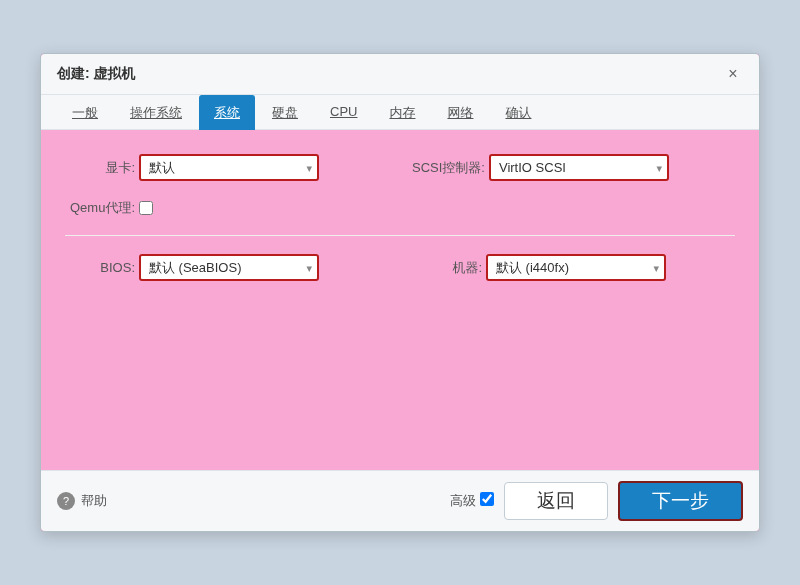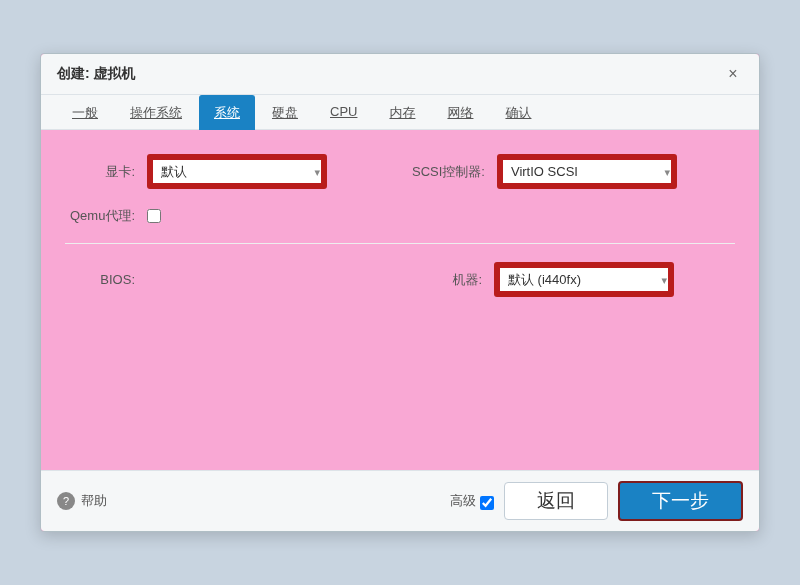--- a/index.html
+++ b/index.html
@@ -83,21 +83,21 @@
     }
     .form-row {
       display: flex;
       align-items: center;
       margin-bottom: 18px;
       gap: 24px;
     }
     .form-group {
       display: flex;
       align-items: center;
-      gap: 12px;
+      gap: 4px;
       flex: 1;
     }
     .form-label {
       color: #555;
       white-space: nowrap;
       min-width: 70px;
       text-align: right;
     }
     .select-wrapper {
       position: relative;
@@ -109,21 +109,21 @@
       right: 7px;
       top: 50%;
       transform: translateY(-50%);
       pointer-events: none;
       color: #888;
       font-size: 11px;
     }
     .select-wrapper select {
       padding-right: 24px;
       min-width: 180px;
-      border: 6px solid #b91c1c;
+      border: 2px solid #b91c1c;
       border-radius: 3px;
       padding-left: 8px;
       padding-top: 4px;
       padding-bottom: 4px;
       font-size: 13px;
       color: #333;
       background: #fff;
       appearance: none;
       -webkit-appearance: none;
       cursor: pointer;
@@ -167,21 +167,21 @@
       justify-content: center;
       cursor: pointer;
     }
     .footer-right {
       display: flex;
       align-items: center;
       gap: 10px;
     }
     .advanced-group {
       display: flex;
-      align-items: flex-end;
+      align-items: flex-start;
       gap: 4px;
       font-size: 13px;
       color: #555;
     }
     .btn {
       padding: 5px 32px;
       border-radius: 4px;
       font-size: 19px;
       cursor: pointer;
       border: 1px solid transparent;
@@ -247,20 +247,25 @@
         <label class="form-label">Qemu代理:</label>
         <input type="checkbox" class="checkbox-input" style="">
       </div>
     </div>
 
     <hr class="divider">
 
     <div class="form-row">
       <div class="form-group">
         <label class="form-label">BIOS:</label>
+        <div class="select-wrapper">
+          <select>
+            <option>默认 (SeaBIOS)</option>
+          </select>
+        </div>
       </div>
       <div class="form-group">
         <label class="form-label">机器:</label>
         <div class="select-wrapper">
           <select>
             <option>默认 (i440fx)</option>
           </select>
         </div>
       </div>
     </div>

